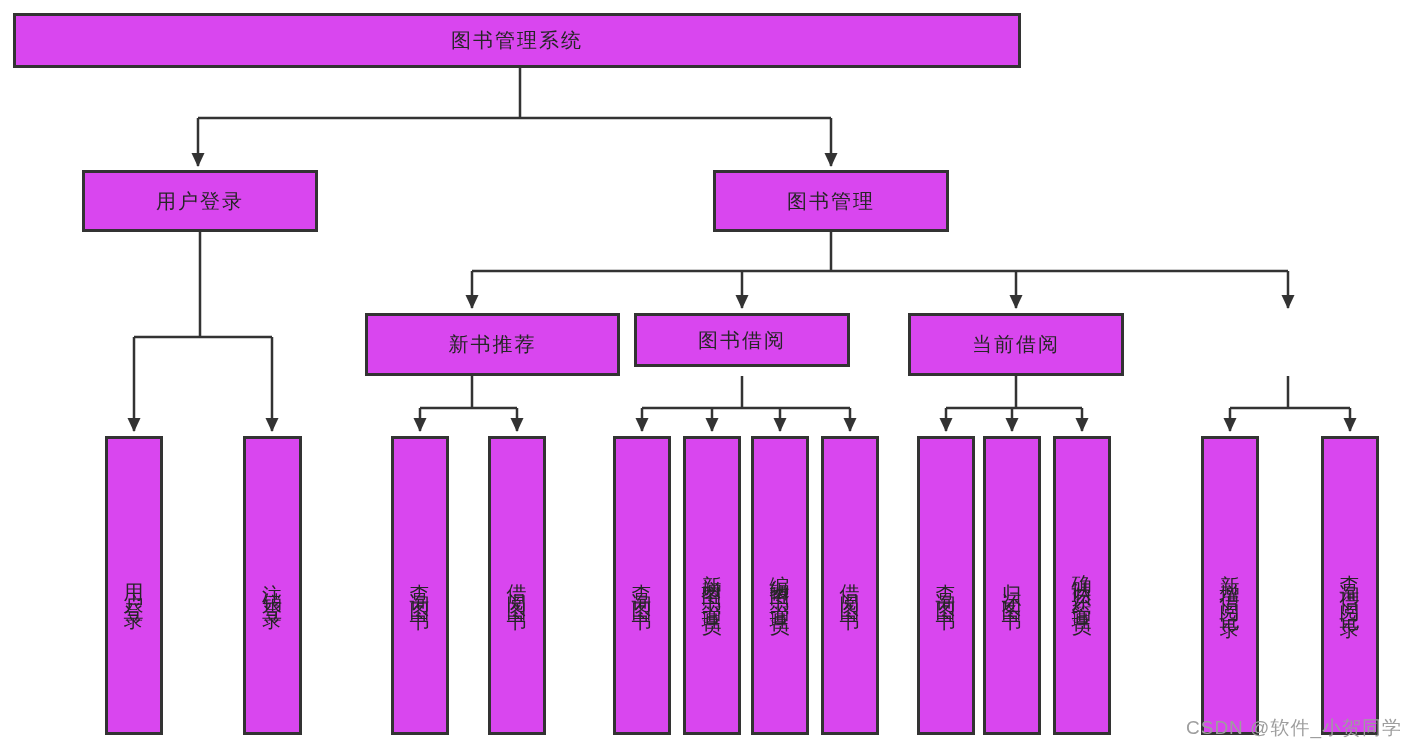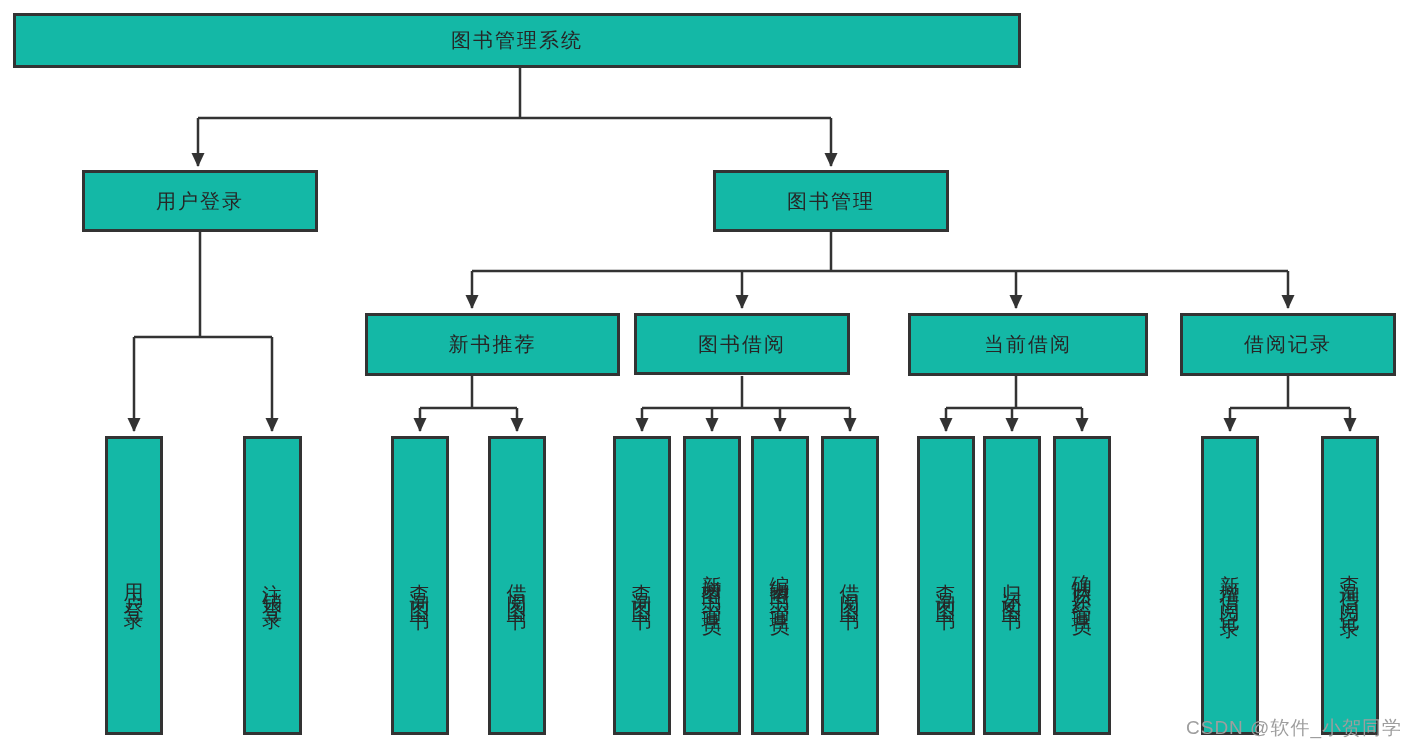--- a/index.html
+++ b/index.html
@@ -5,21 +5,21 @@
   html,body{margin:0;padding:0;background:#fff;}
   .canvas{
     position:relative;width:1405px;height:747px;background:#fff;overflow:hidden;
     font-family:"Liberation Sans","DejaVu Sans",sans-serif;
     color:var(--text-color,#262626);
   }
   svg.connectors{position:absolute;left:0;top:0;width:1405px;height:747px;}
   .cl{stroke:var(--line-color,#333);stroke-width:2.5;fill:none;}
   .ahp{fill:var(--line-color,#333);stroke:none;}
   .box{
-    position:absolute;background:#14b8a6;border:3px solid var(--box-border-color,#333);
+    position:absolute;background:#d946ef;border:3px solid var(--box-border-color,#333);
     box-sizing:border-box;display:flex;align-items:center;justify-content:center;
     font-size:20px;letter-spacing:2px;white-space:nowrap;
   }
   .leaf{letter-spacing:0;}
   .leaf .vtext{
     writing-mode:vertical-rl;text-orientation:mixed;
     letter-spacing:9px;line-height:1;font-size:20px;white-space:normal;
   }
   .leaf.long .vtext{letter-spacing:6px;}
   .watermark{
@@ -72,23 +72,22 @@
     <path class="cl" marker-end="url(#ah)" d="M1230,408 V431"></path>
     <path class="cl" marker-end="url(#ah)" d="M1350,408 V431"></path>
   </svg>
 
   <div class="box" style="left:13px;top:13px;width:1008px;height:55px;">图书管理系统</div>
 
   <div class="box" style="left:82px;top:170px;width:236px;height:62px;">用户登录</div>
   <div class="box" style="left:713px;top:170px;width:236px;height:62px;">图书管理</div>
 
   <div class="box" style="left:365px;top:313px;width:255px;height:63px;">新书推荐</div>
-  <div class="box" style="left:634px;top:313px;width:216px;height:62px;text-align:center;">图书借阅</div>
-  <div class="box" style="left:908px;top:313px;width:240px;height:63px;">当前借阅</div>
-  <div class="box" style="left:1180px;top:313px;width:216px;height:63px;">借阅记录</div>
+  <div class="box" style="left:634px;top:313px;width:216px;height:54px;text-align:center;">图书借阅</div>
+  <div class="box" style="left:908px;top:313px;width:216px;height:63px;">当前借阅</div>
 
   <div class="box leaf" style="left:105px;top:436px;width:58px;height:299px;">
     <span class="vtext">用户登录</span>
   </div>
   <div class="box leaf" style="left:243px;top:436px;width:59px;height:299px;">
     <span class="vtext">注销登录</span>
   </div>
 
   <div class="box leaf" style="left:391px;top:436px;width:58px;height:299px;">
     <span class="vtext">查询图书</span>

